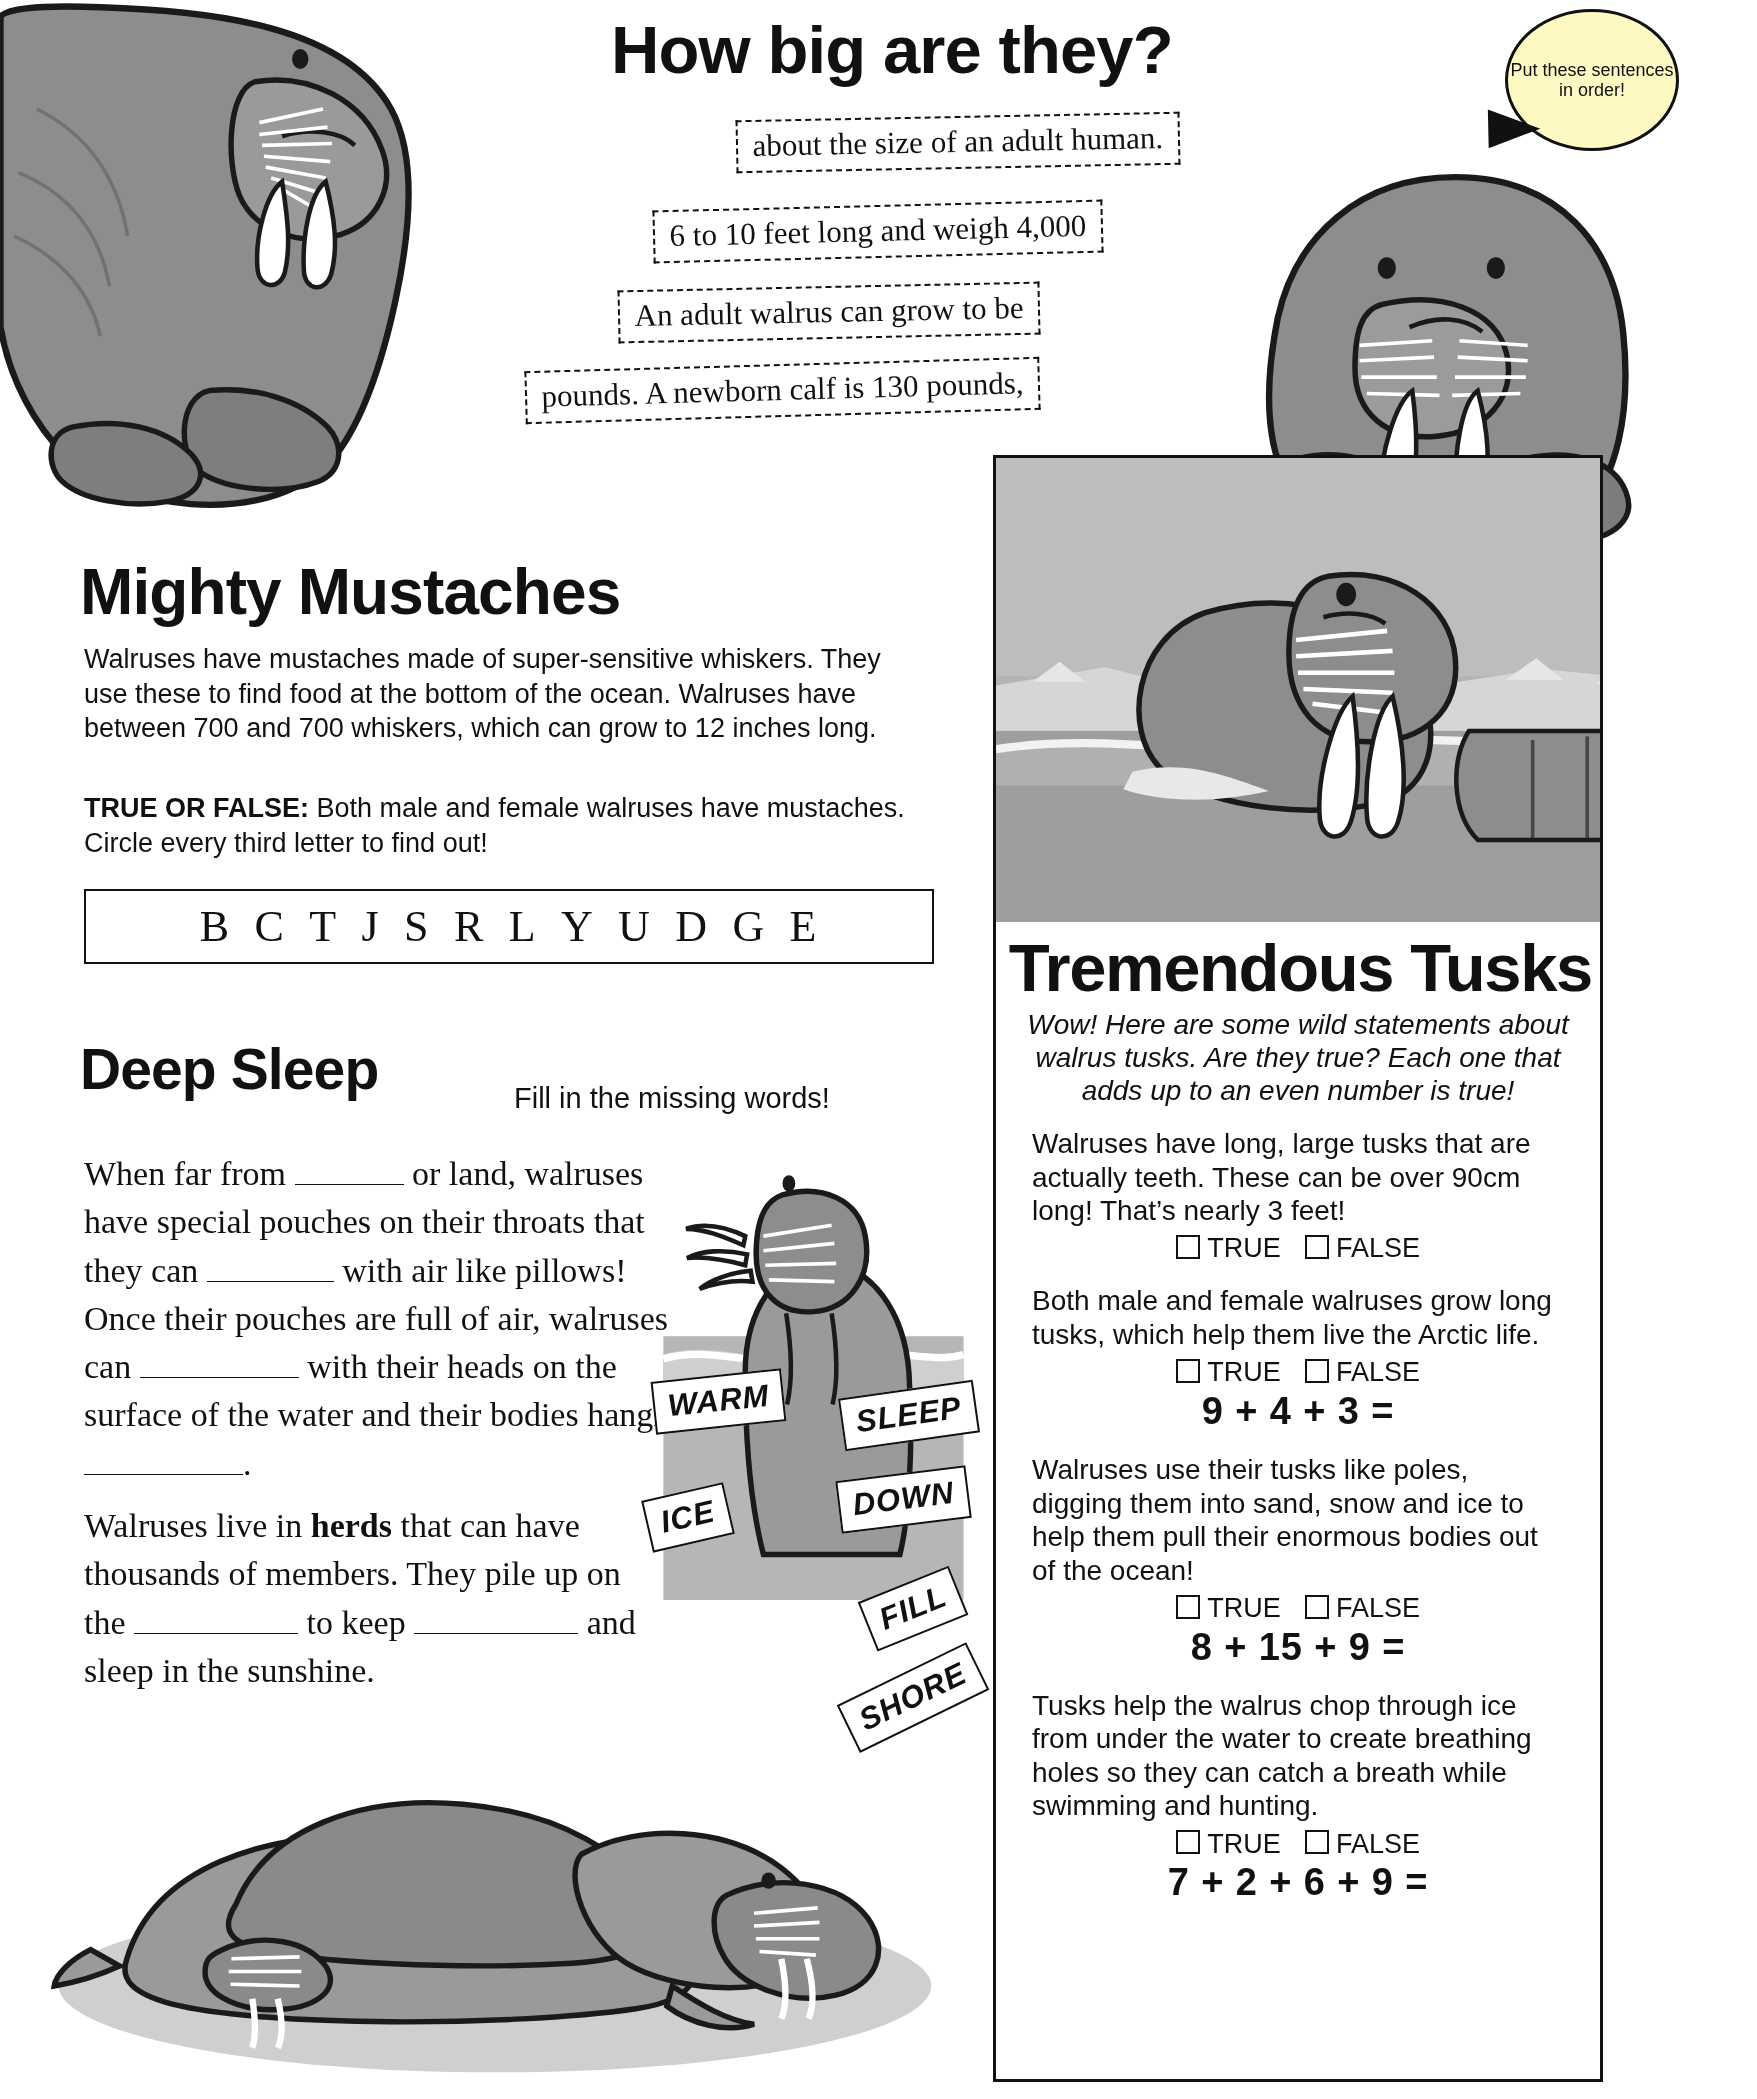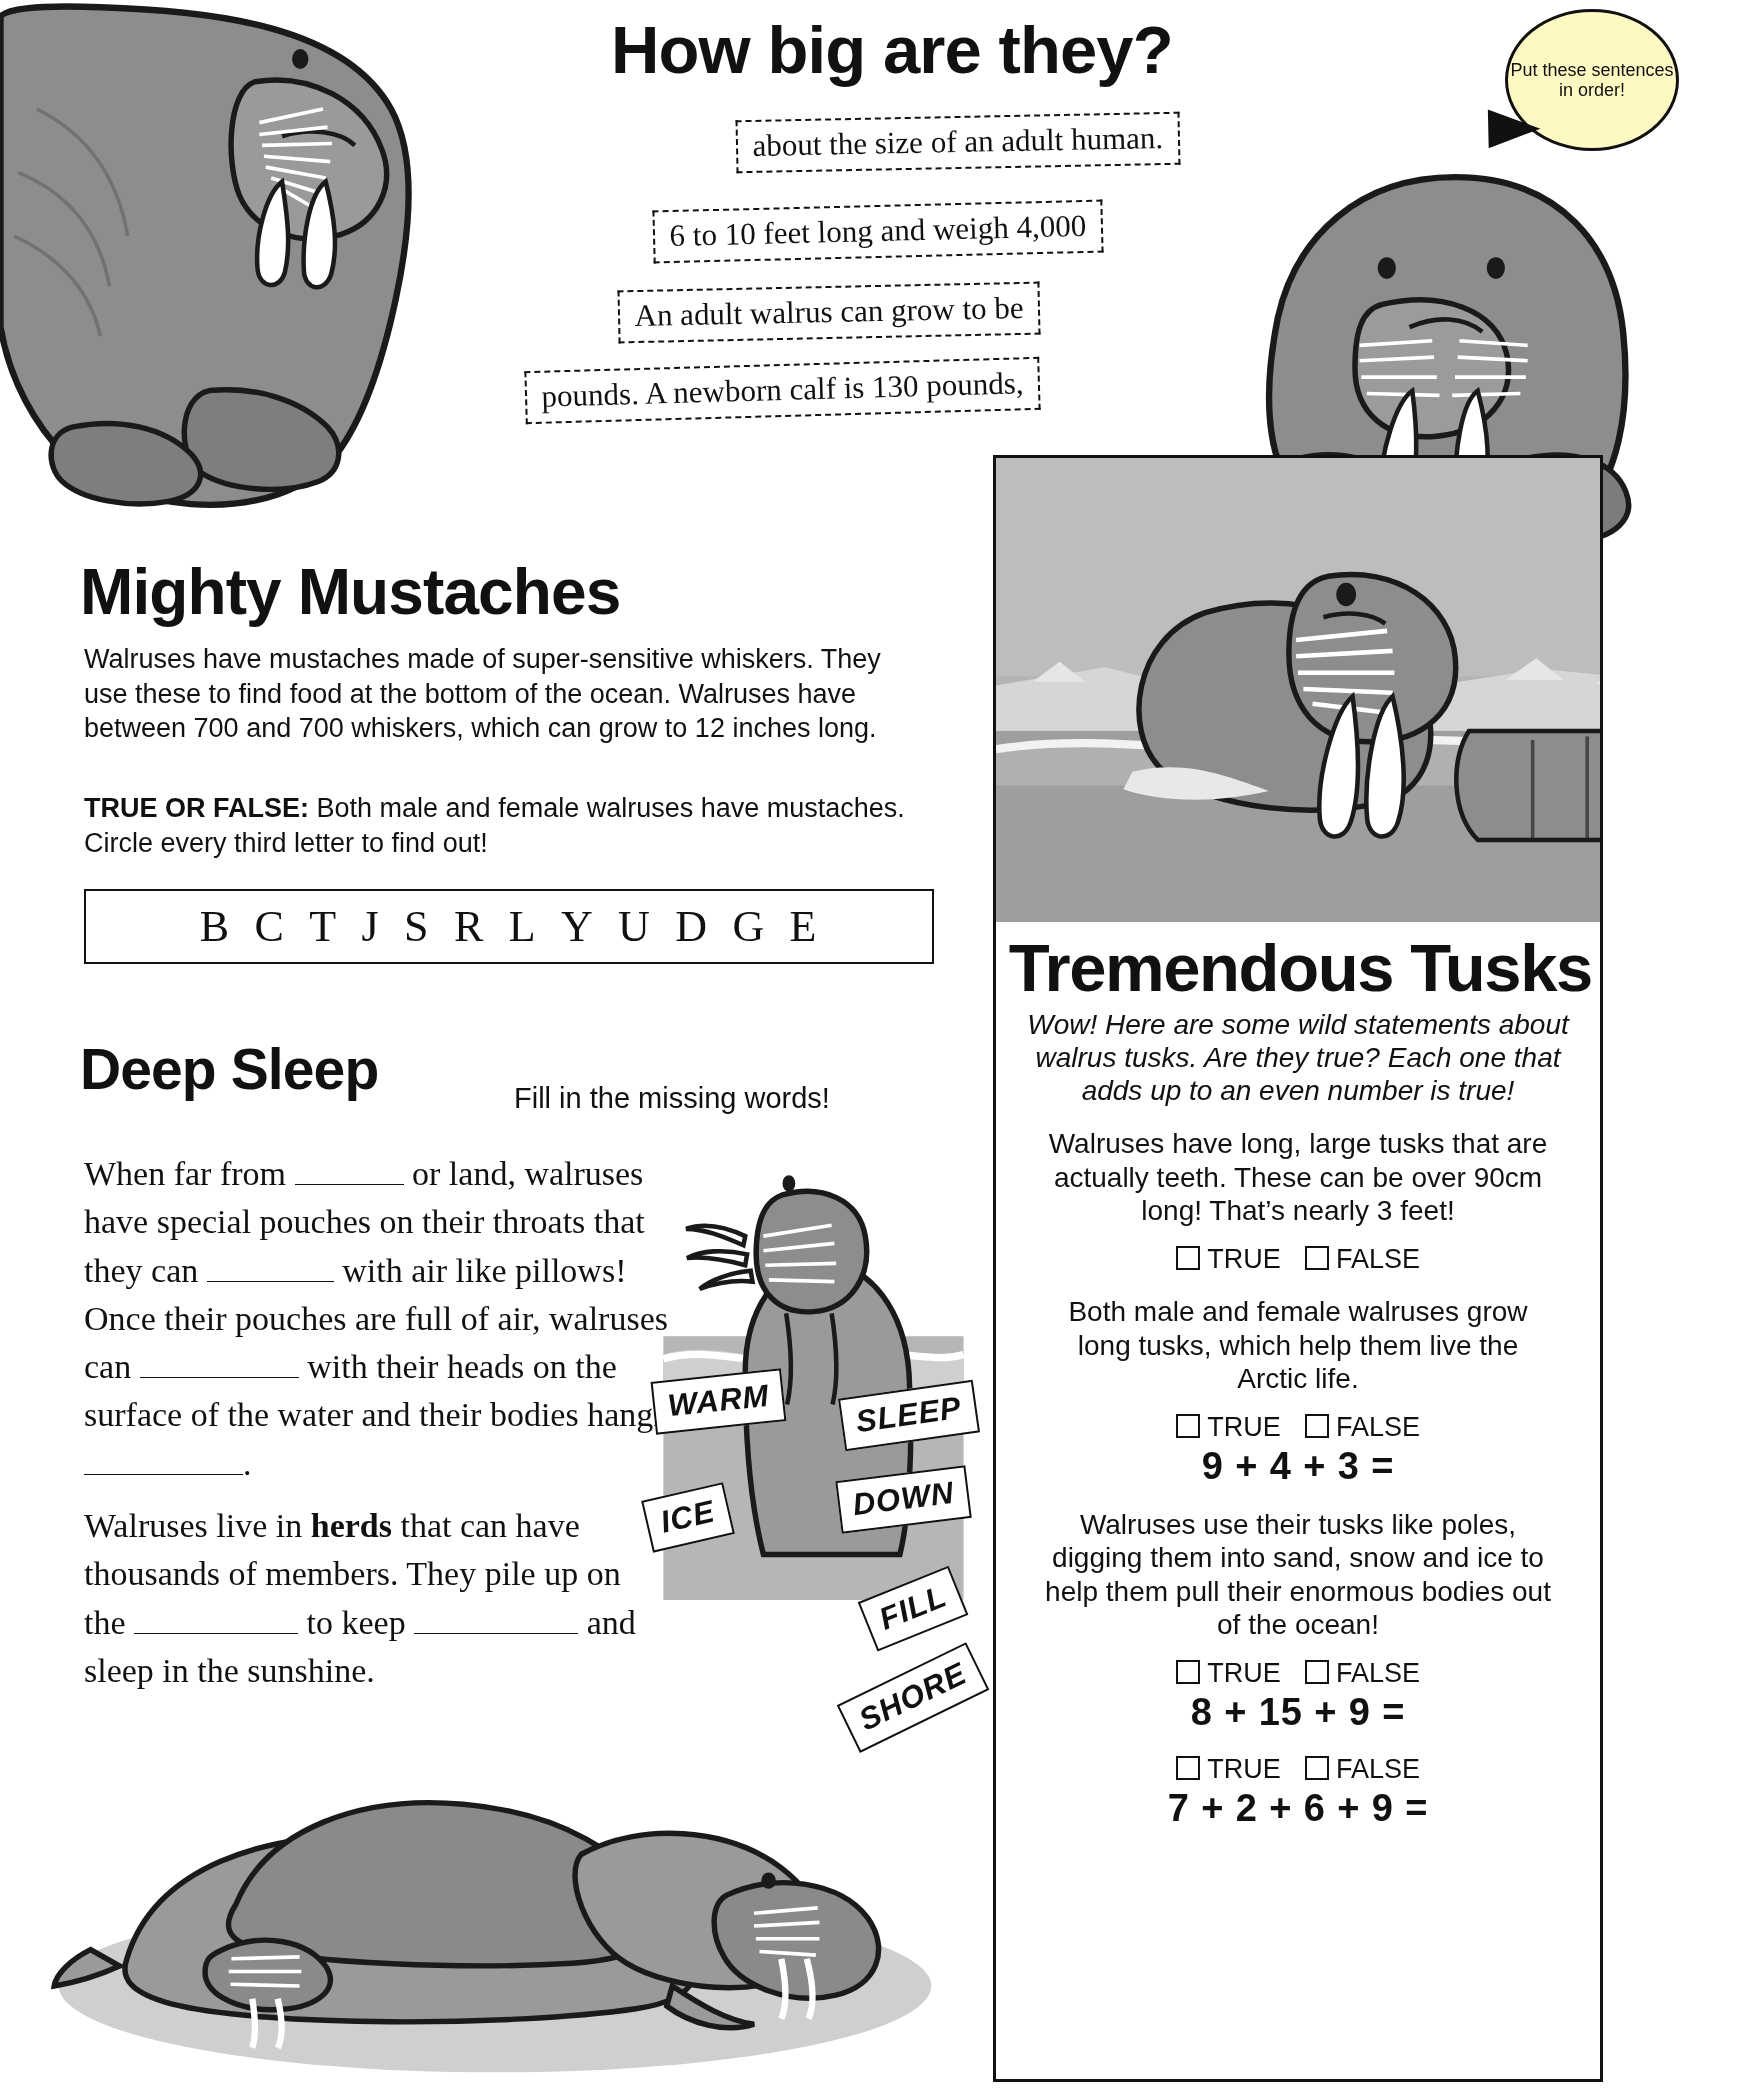--- a/index.html
+++ b/index.html
@@ -98,21 +98,21 @@
   .tusk-body{position:absolute;top:464px;left:0;width:100%;}
   .tusk-title{
     font-size:67px;font-weight:bold;letter-spacing:-1.4px;
     margin:7.3px 0 1.8px 12.7px;
   }
   .tusk-intro{
     font-style:italic;font-size:28px;line-height:1.18;
     text-align:center;padding:0 22px;
   }
   .tq{padding:0 31px;margin-top:20px;}
-  .tq p{margin:16px;font-size:28px;line-height:1.2;text-align:center;}
+  .tq p{margin:5px;font-size:28px;line-height:1.2;}
   .tfrow{
     display:flex;justify-content:center;gap:24px;margin-top:5.5px;
     font-size:27px;align-items:center;
   }
   .cb{
     width:20px;height:20px;border:2.7px solid #111;display:inline-block;
     margin-right:7.3px;vertical-align:-1.8px;background:#fff;
   }
   .sum{
     text-align:center;font-weight:bold;font-size:38px;margin-top:1.8px;
@@ -380,20 +380,21 @@
       <div class="tq">
         <p>Walruses use their tusks like poles, digging them into sand, snow and ice to help them pull their enormous bodies out of the ocean!</p>
         <div class="tfrow">
           <span><span class="cb"></span><span>TRUE</span></span>
           <span><span class="cb"></span><span>FALSE</span></span>
         </div>
         <div class="sum">8 + 15 + 9 =</div>
       </div>
 
       <div class="tq">
+        <p>Tusks help the walrus chop through ice from under the water to create breathing holes so they can catch a breath while swimming and hunting.</p>
         <div class="tfrow">
           <span><span class="cb"></span><span>TRUE</span></span>
           <span><span class="cb"></span><span>FALSE</span></span>
         </div>
         <div class="sum">7 + 2 + 6 + 9 =</div>
       </div>
     </div>
   </div>
 
 </div>

